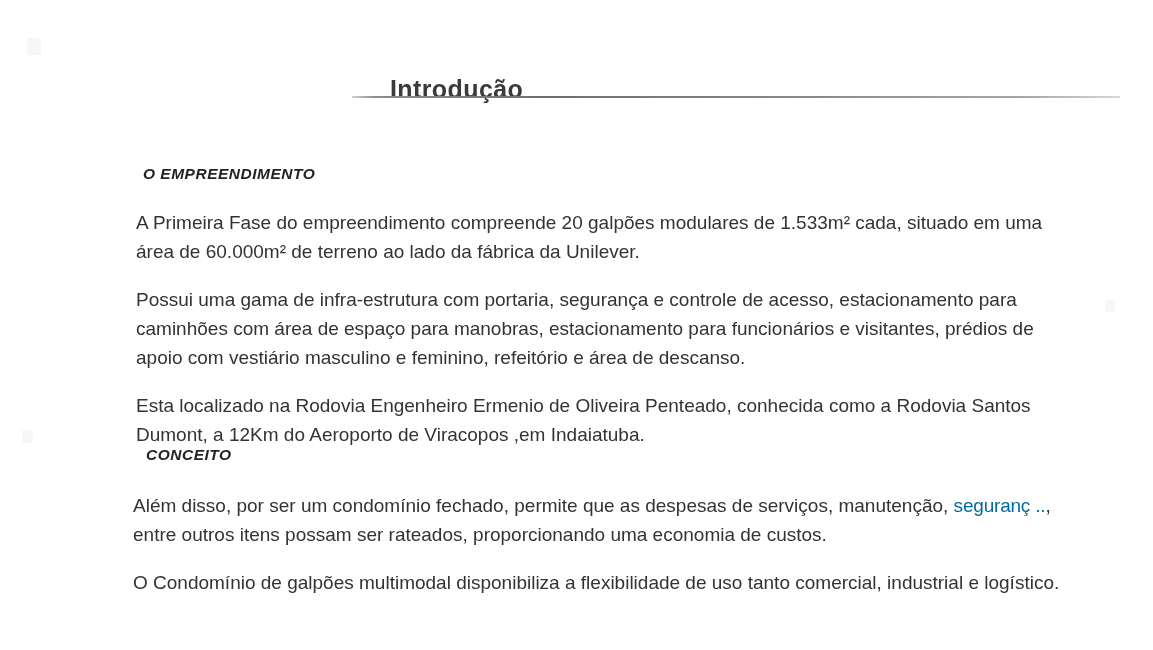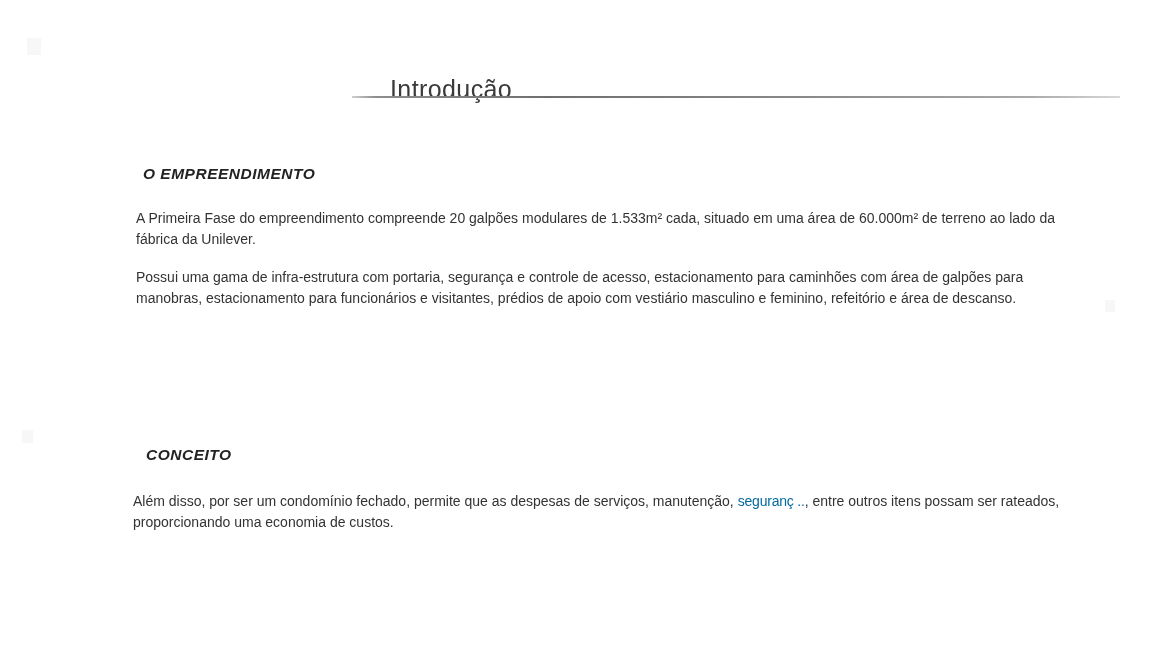--- a/index.html
+++ b/index.html
@@ -32,21 +32,21 @@
     position: absolute;
     inset: 0;
   }
 
   
   .doc-title {
     position: absolute;
     left: 390px;
     top: 58px;
     font-size: 25px;
-    font-weight: 400;
+    font-weight: 700;
     letter-spacing: 0.4px;
     color: #3a3a3a;
     white-space: nowrap;
   }
   .title-rule {
     position: absolute;
     left: 352px;
     top: 96px;
     width: 768px;
     height: 2px;
@@ -67,22 +67,22 @@
   }
   .section-heading {
     font-size: 15.5px;
     font-weight: bold;
     font-style: italic;
     letter-spacing: 0.5px;
     color: #232323;
     white-space: nowrap;
   }
   .para {
-    font-size: 14px;
-    line-height: 21px;
+    font-size: 19px;
+    line-height: 29px;
     color: #333333;
     width: 945px;
   }
   .para + .para { margin-top: 17px; }
 
   .sec-empreendimento { top: 165px; padding-left: 143px; }
   .sec-empreendimento .body-wrap { margin-top: 25px; padding-left: -0px; }
   .sec-empreendimento .para { margin-left: -7px; }
 
   .sec-conceito { top: 446px; padding-left: 146px; }
@@ -105,24 +105,26 @@
   <div class="scan-speck speck-c"></div>
 
   <h1 class="doc-title">Introdução</h1>
 
   <div class="title-rule"></div>
 
   <section class="section sec-empreendimento">
     <div class="section-heading">O EMPREENDIMENTO</div>
     <div class="body-wrap">
       <p class="para">A Primeira Fase do empreendimento compreende 20 galpões modulares de 1.533m² cada, situado em uma área de 60.000m² de terreno ao lado da fábrica da Unilever.</p>
-      <p class="para">Possui uma gama de infra-estrutura com portaria, segurança e controle de acesso, estacionamento para caminhões com área de galpões para manobras, estacionamento para funcionários e visitantes, prédios de apoio com vestiário masculino e feminino, refeitório e área de descanso.</p>
+      <p class="para">Possui uma gama de infra-estrutura com portaria, segurança e controle de acesso, estacionamento para caminhões com área de espaço para manobras, estacionamento para funcionários e visitantes, prédios de apoio com vestiário masculino e feminino, refeitório e área de descanso.</p>
+      <p class="para">Esta localizado na Rodovia Engenheiro Ermenio de Oliveira Penteado, conhecida como a Rodovia Santos Dumont, a 12Km do Aeroporto de Viracopos ,em Indaiatuba.</p>
     </div>
   </section>
 
   <section class="section sec-conceito">
     <div class="section-heading">CONCEITO</div>
     <div class="body-wrap">
       <p class="para">Além disso, por ser um condomínio fechado, permite que as despesas de serviços, manutenção, <span class="faded">seguranç ..</span>, entre outros itens possam ser rateados, proporcionando uma economia de custos.</p>
+      <p class="para">O Condomínio de galpões multimodal disponibiliza a flexibilidade de uso tanto comercial, industrial e logístico.</p>
     </div>
   </section>
 
 </div>
 
 </body></html>

